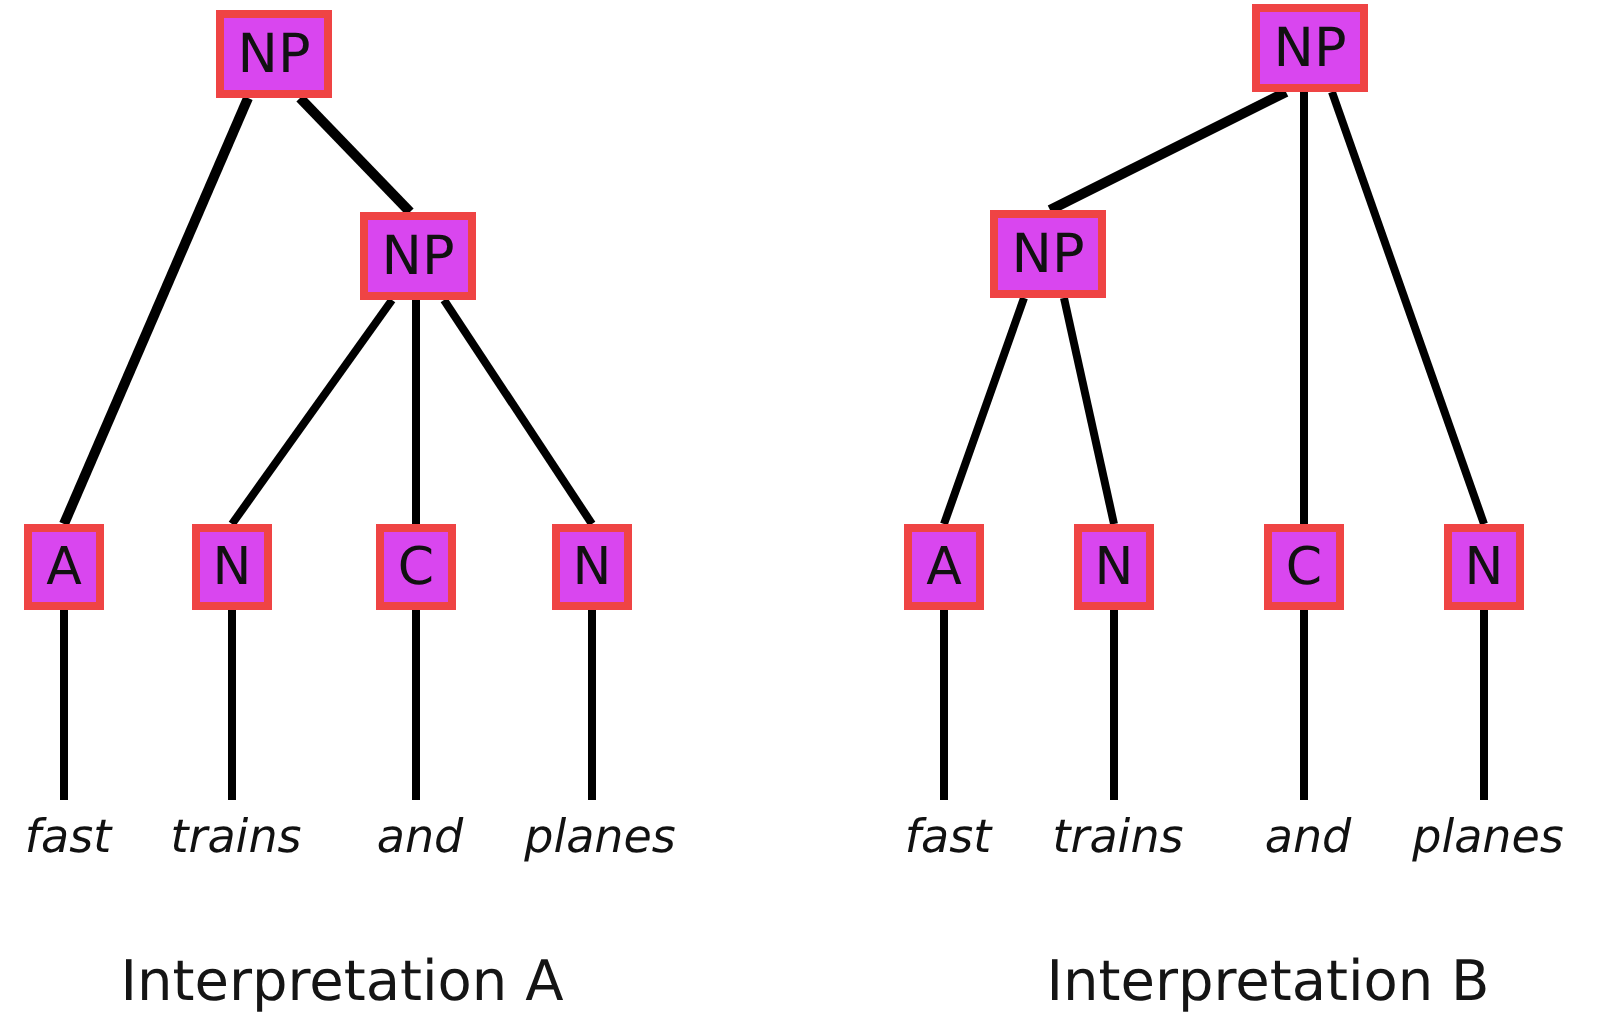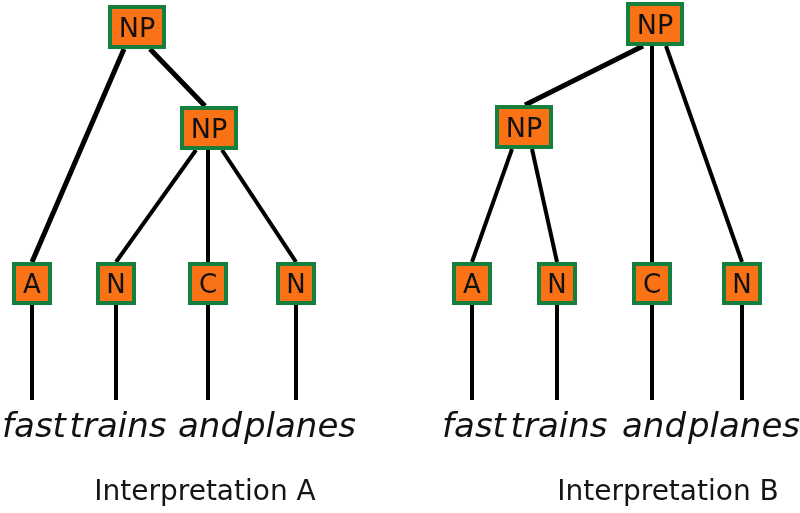--- a/index.html
+++ b/index.html
@@ -23,53 +23,52 @@
   }
   .tree-svg {
     position: absolute;
     left: 0; top: 0;
     width: 800px;
     height: 513px;
   }
   .node-box {
     position: absolute;
     box-sizing: border-box;
-    border: 4px solid #15803d;
-    background: #f97316;
+    border: 4px solid #ef4444;
+    background: #d946ef;
     display: flex;
     align-items: center;
     justify-content: center;
     font-family: "DejaVu Sans", "Liberation Sans", sans-serif;
     font-size: 27px;
     line-height: 1;
     color: #111111;
     letter-spacing: 0px;
   }
   .node-box.leaf {
     font-size: 26px;
   }
   .word-label {
     position: absolute;
     font-family: "DejaVu Sans", "Liberation Sans", sans-serif;
     font-style: italic;
-    font-size: 34px;
+    font-size: 23px;
     line-height: 1;
     color: #111111;
     white-space: nowrap;
     transform: translateX(-50%);
   }
   .caption {
     position: absolute;
     font-family: "DejaVu Sans", "Liberation Sans", sans-serif;
     font-size: 28px;
     line-height: 1;
     color: #151515;
     white-space: nowrap;
     transform: translateX(-50%);
-    margin-left: 34px;
   }
 </style>
 </head>
 <body>
 
 <div class="canvas">
   <svg class="tree-svg" id="edge-layer" viewBox="0 0 800 513" xmlns="http://www.w3.org/2000/svg">
       <line x1="124" y1="49" x2="32" y2="262" stroke="#000000" stroke-width="5" stroke-linecap="butt"></line>
       <line x1="150" y1="49" x2="205" y2="106" stroke="#000000" stroke-width="5" stroke-linecap="butt"></line>
       <line x1="196" y1="150" x2="116" y2="262" stroke="#000000" stroke-width="4" stroke-linecap="butt"></line>

